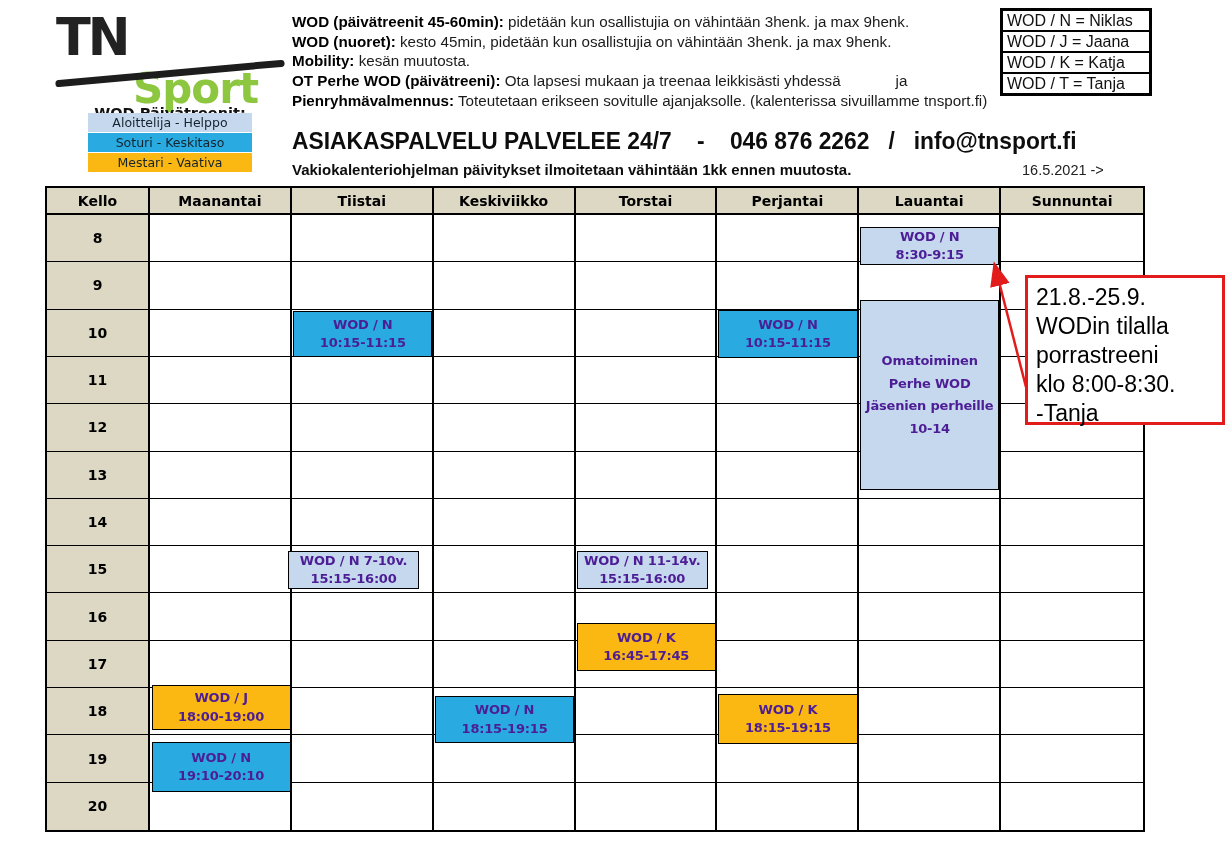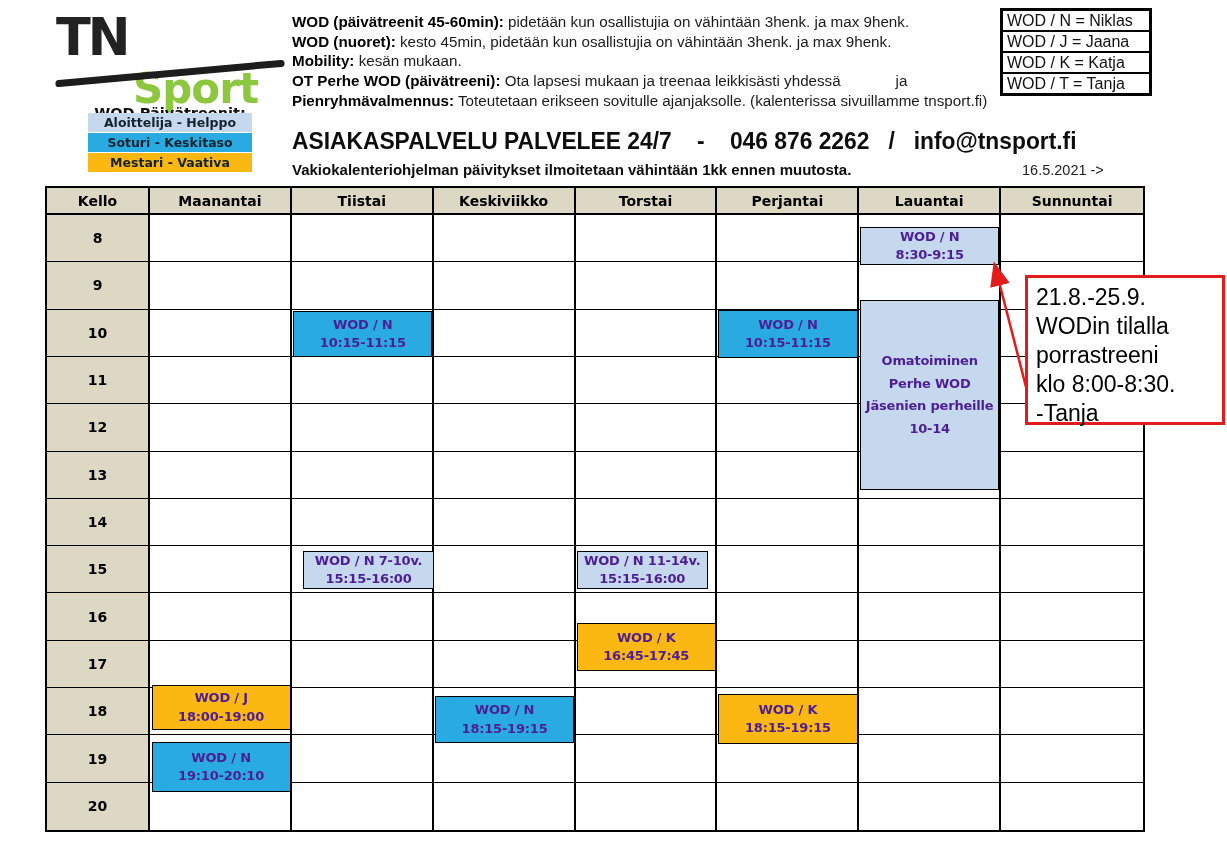--- a/index.html
+++ b/index.html
@@ -11,21 +11,21 @@
   .logo-tn{left:56px;top:8px;font-family:"DejaVu Sans",sans-serif;font-weight:bold;
            font-size:51px;letter-spacing:-3px;color:#222;}
   .logo-sport{left:133px;top:16px;font-family:"DejaVu Sans",sans-serif;font-weight:bold;
               font-size:42px;letter-spacing:-1px;color:#8dc63f;margin-top:48px;}
   .logo-swoosh{left:55px;top:70px;width:230px;height:7px;background:#1d1d1d;border-radius:4px;
                transform:rotate(-5.2deg);transform-origin:50% 50%;}
   .wod-title{left:88px;top:93px;width:164px;text-align:center;font-family:"DejaVu Sans",sans-serif;
              font-weight:bold;font-size:14.5px;color:#111;margin-top:12px;}
   .levels{left:88px;top:113px;width:164px;}
   .level-row{height:19px;line-height:19px;margin-bottom:1px;text-align:center;
-             font-family:"DejaVu Sans",sans-serif;font-weight:bold;font-size:12.5px;color:#15232e;}
+             font-family:"DejaVu Sans",sans-serif;font-weight:normal;font-size:12.5px;color:#15232e;}
 
   
   .info-block{left:292px;top:12px;width:750px;font-size:15.2px;line-height:19.7px;color:#1b1b1b;}
   .info-line{white-space:pre-wrap;}
   .info-line b{color:#000;}
 
   
   .coach-legend{left:1000px;top:8px;width:148px;border:2.5px solid #000;background:#fff;}
   .coach-row{border:1.5px solid #000;height:19px;line-height:19px;font-size:16px;
              padding-left:4px;background:#fff;color:#111;white-space:nowrap;}
@@ -75,21 +75,21 @@
   <div class="abs wod-title">WOD Päivätreenit:</div>
   <div class="abs levels" id="levels">
       <div class="level-row" style="background: rgb(197, 216, 238);">Aloittelija - Helppo</div>
       <div class="level-row" style="background: rgb(41, 171, 226);">Soturi - Keskitaso</div>
       <div class="level-row" style="background: rgb(251, 183, 18);">Mestari - Vaativa</div>
     </div>
 
   <div class="abs info-block" id="info-block">
       <div class="info-line"><b>WOD (päivätreenit 45-60min):</b><span> pidetään kun osallistujia on vähintään 3henk. ja max 9henk.</span></div>
       <div class="info-line"><b>WOD (nuoret):</b><span> kesto 45min, pidetään kun osallistujia on vähintään 3henk. ja max 9henk.</span></div>
-      <div class="info-line"><b>Mobility:</b><span> kesän mukaan.</span></div>
+      <div class="info-line"><b>Mobility:</b><span> kesän muutosta.</span></div>
       <div class="info-line"><b>OT Perhe WOD (päivätreeni):</b><span> Ota lapsesi mukaan ja treenaa leikkisästi yhdessä             ja</span></div>
       <div class="info-line"><b>Pienryhmävalmennus:</b><span> Toteutetaan erikseen sovitulle ajanjaksolle. (kalenterissa sivuillamme tnsport.fi)</span></div>
     </div>
 
   <div class="abs coach-legend" id="coach-legend">
       <div class="coach-row">WOD / N = Niklas</div>
       <div class="coach-row">WOD / J = Jaana</div>
       <div class="coach-row">WOD / K = Katja</div>
       <div class="coach-row">WOD / T = Tanja</div>
     </div>
@@ -225,21 +225,21 @@
         <span class="l">10-14</span>
       </div>
       <div class="ev" style="left: 293.214px; top: 311px; width: 139.214px; height: 46px; background: rgb(41, 171, 226);">
         <span class="l">WOD / N</span>
         <span class="l">10:15-11:15</span>
       </div>
       <div class="ev" style="left: 718.357px; top: 310px; width: 139.214px; height: 48px; background: rgb(41, 171, 226);">
         <span class="l">WOD / N</span>
         <span class="l">10:15-11:15</span>
       </div>
-      <div class="ev" style="left: 303px; top: 551px; width: 131.214px; height: 38px; background: rgb(197, 216, 238);">
+      <div class="ev" style="left: 288px; top: 551px; width: 131.214px; height: 38px; background: rgb(197, 216, 238);">
         <span class="l">WOD / N 7-10v.</span>
         <span class="l">15:15-16:00</span>
       </div>
       <div class="ev" style="left: 576.643px; top: 551px; width: 131.214px; height: 38px; background: rgb(197, 216, 238);">
         <span class="l">WOD / N 11-14v.</span>
         <span class="l">15:15-16:00</span>
       </div>
       <div class="ev" style="left: 576.643px; top: 623px; width: 139.214px; height: 48px; background: rgb(251, 183, 18);">
         <span class="l">WOD / K</span>
         <span class="l">16:45-17:45</span>

